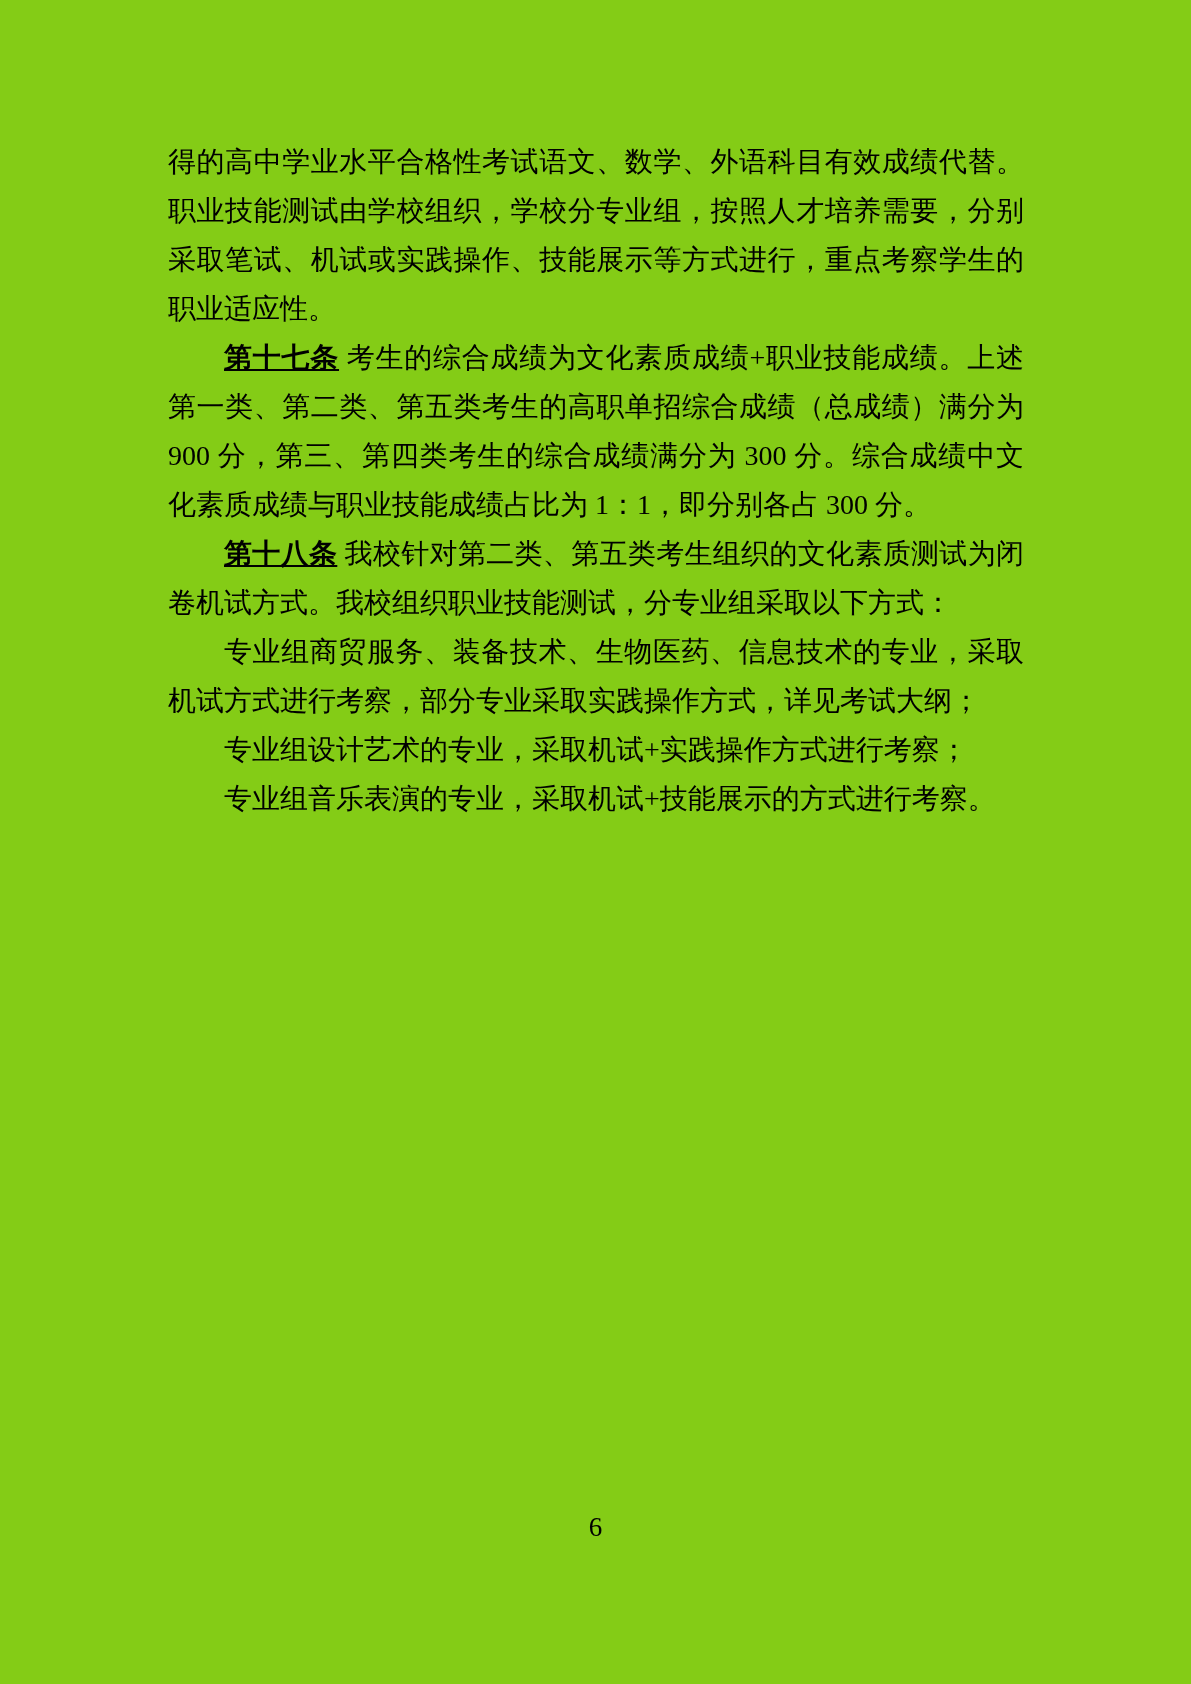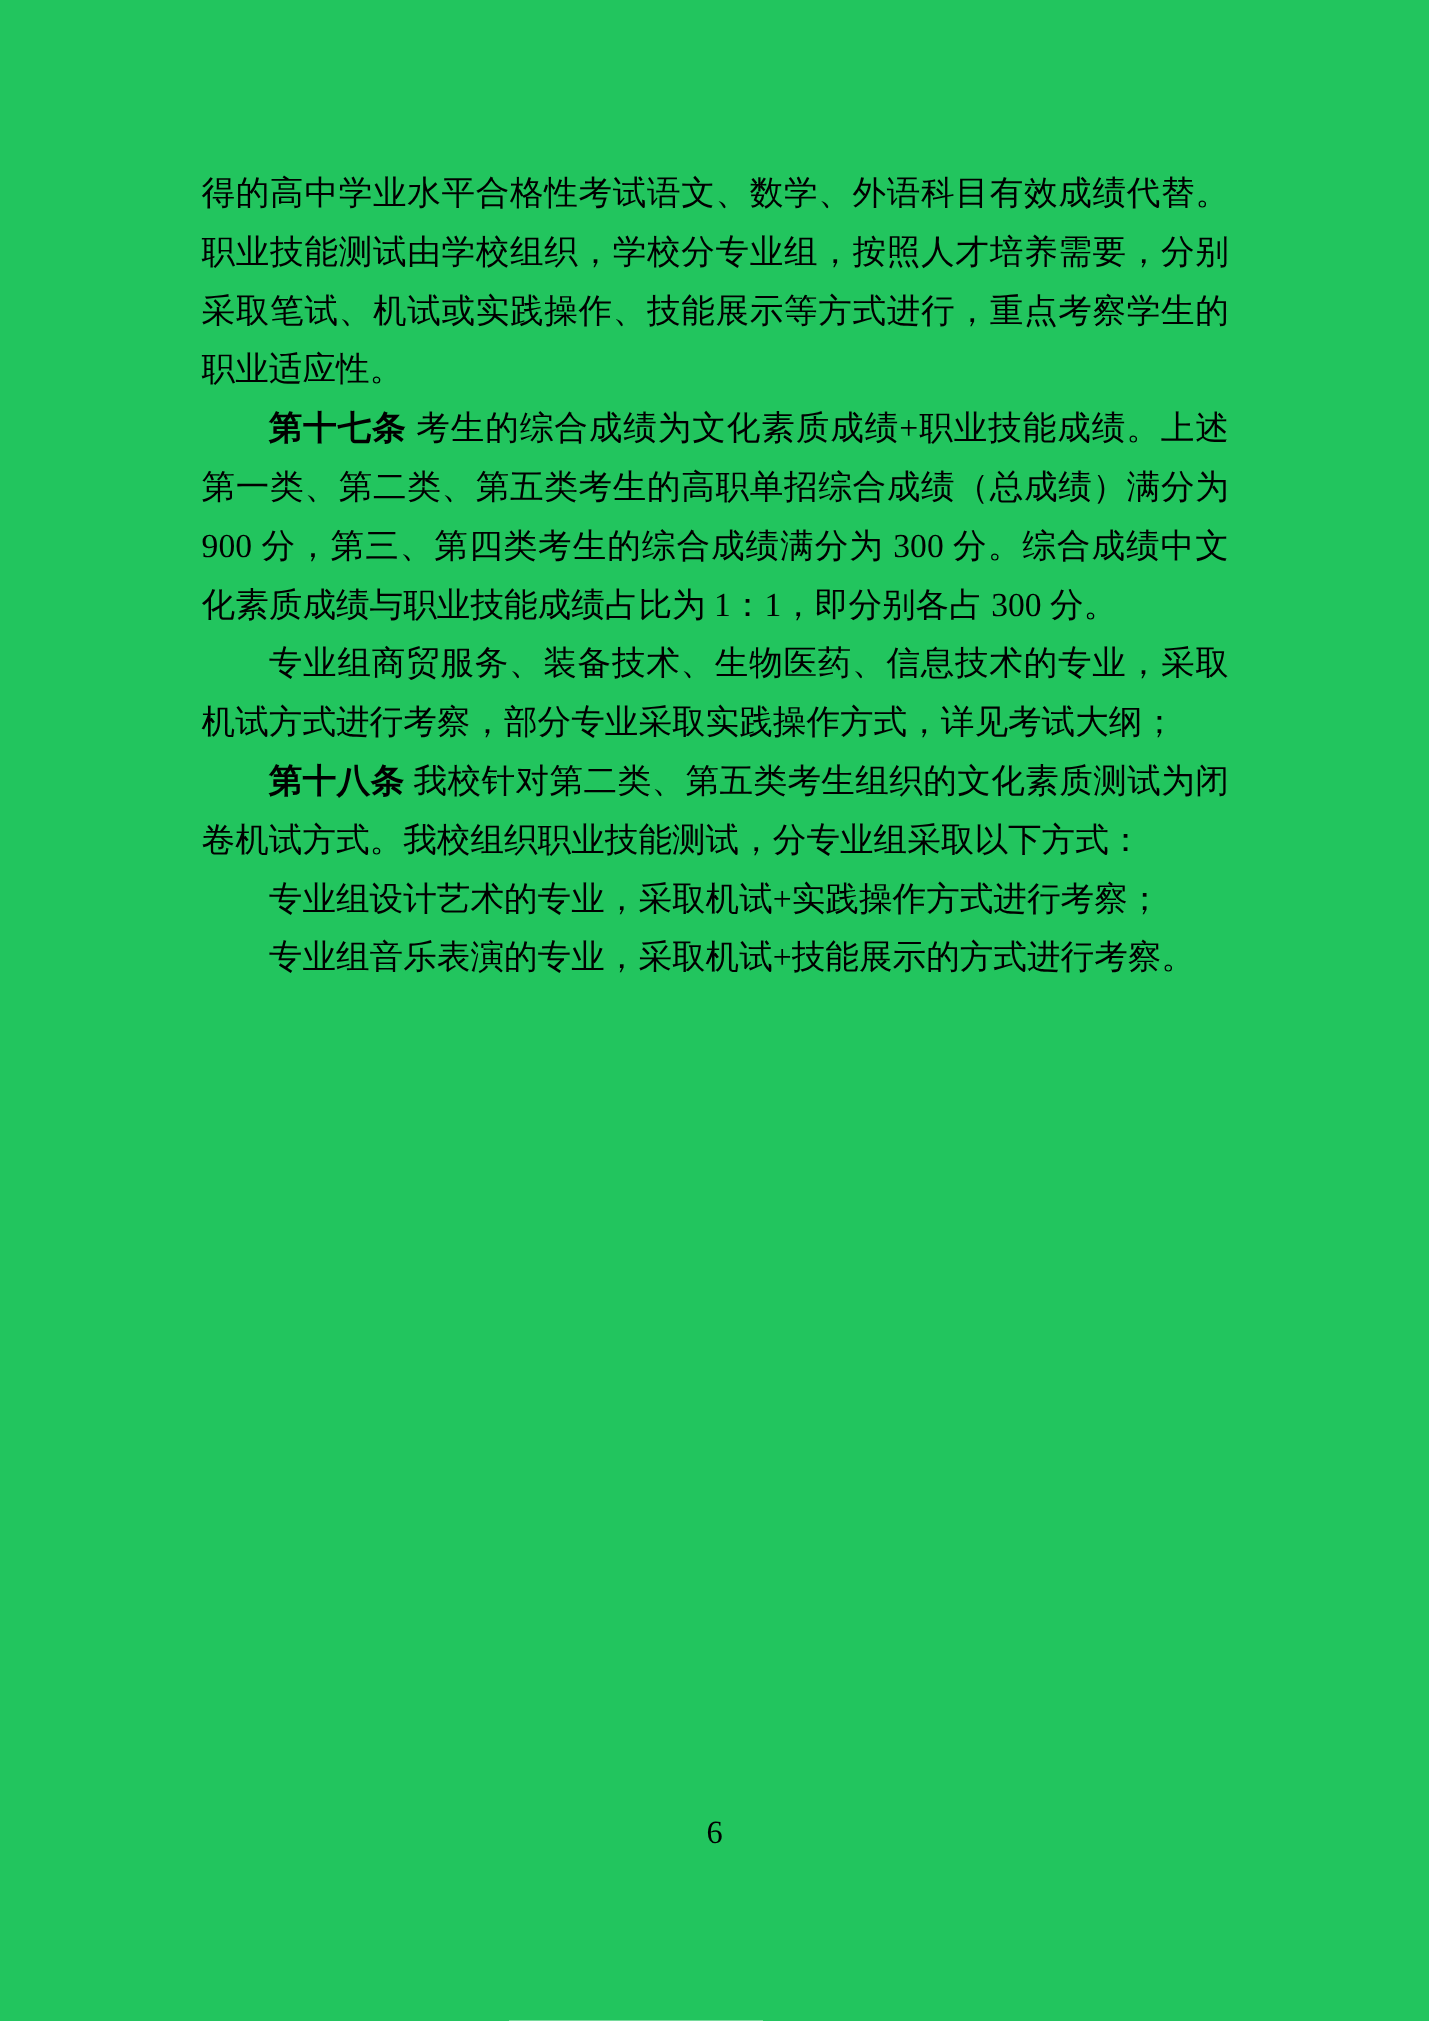--- a/index.html
+++ b/index.html
@@ -4,21 +4,21 @@
 <style>
   html, body {
     margin: 0;
     padding: 0;
     background: #ffffff;
   }
   .page {
     position: relative;
     width: 1191px;
     height: 1684px;
-    background: #22c55e;
+    background: #84cc16;
     color: #000000;
     font-family: "Liberation Serif", "DejaVu Serif", serif;
     overflow: hidden;
   }
   .content {
     position: absolute;
     left: 168px;
     top: 137px;
     width: 856px;
     font-size: 28px;
@@ -28,37 +28,38 @@
   }
   .content p.para {
     margin: 0;
     padding: 0;
   }
   .content p.indent {
     text-indent: 2em;
   }
   .content b {
     font-weight: 700;
+    text-decoration: underline;
   }
   .footer {
     position: absolute;
     top: 1510px;
     left: 0;
     width: 100%;
     text-align: center;
     font-size: 27px;
     line-height: 35px;
   }
 </style>
 </head>
 <body>
 
 <div class="page">
   <div class="content">
       <p class="para"><span>得的高中学业水平合格性考试语文、数学、外语科目有效成绩代替。职业技能测试由学校组织，学校分专业组，按照人才培养需要，分别采取笔试、机试或实践操作、技能展示等方式进行，重点考察学生的职业适应性。</span></p>
       <p class="para indent"><b>第十七条</b><span> 考生的综合成绩为文化素质成绩+职业技能成绩。上述第一类、第二类、第五类考生的高职单招综合成绩（总成绩）满分为 900 分，第三、第四类考生的综合成绩满分为 300 分。综合成绩中文化素质成绩与职业技能成绩占比为 1：1，即分别各占 300 分。</span></p>
+      <p class="para indent"><b>第十八条</b><span> 我校针对第二类、第五类考生组织的文化素质测试为闭卷机试方式。我校组织职业技能测试，分专业组采取以下方式：</span></p>
       <p class="para indent"><span>专业组商贸服务、装备技术、生物医药、信息技术的专业，采取机试方式进行考察，部分专业采取实践操作方式，详见考试大纲；</span></p>
-      <p class="para indent"><b>第十八条</b><span> 我校针对第二类、第五类考生组织的文化素质测试为闭卷机试方式。我校组织职业技能测试，分专业组采取以下方式：</span></p>
       <p class="para indent"><span>专业组设计艺术的专业，采取机试+实践操作方式进行考察；</span></p>
       <p class="para indent"><span>专业组音乐表演的专业，采取机试+技能展示的方式进行考察。</span></p>
     </div>
   <div class="footer">6</div>
 </div>
 
 </body></html>

